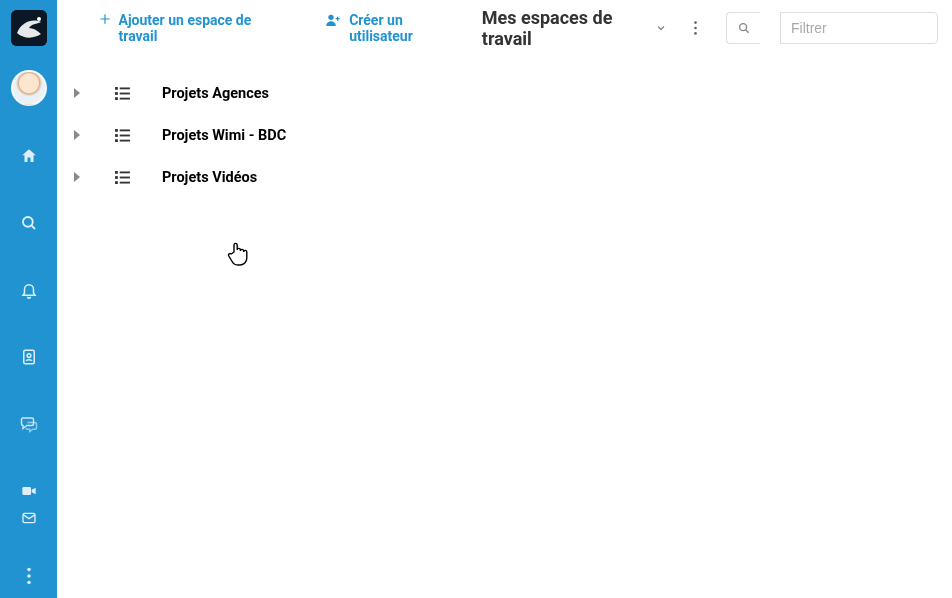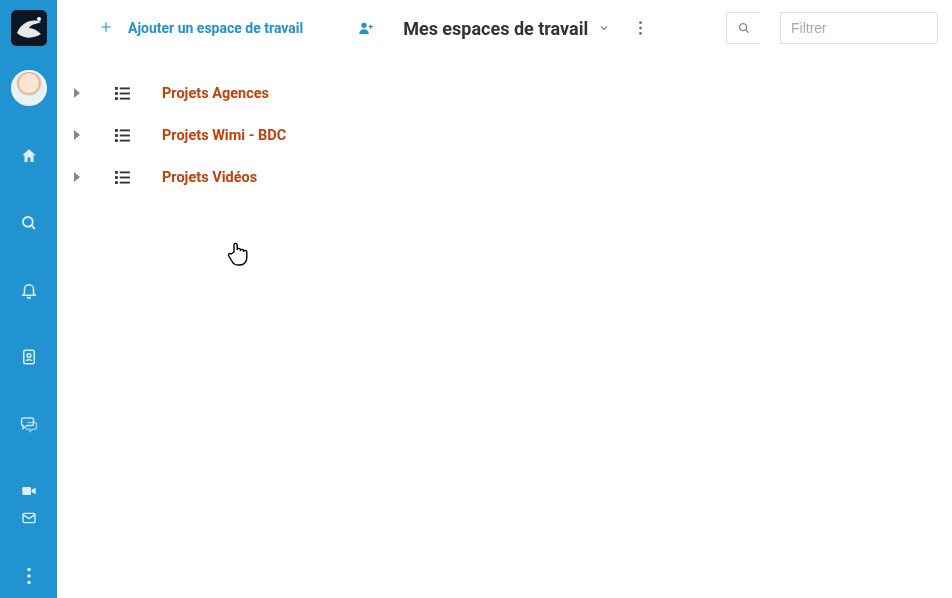--- a/index.html
+++ b/index.html
@@ -80,21 +80,21 @@
     
     .header {
       height: 56px;
       display: flex;
       align-items: center;
       padding: 0 14px;
       gap: 8px;
     }
     .hdr-action {
       display: inline-flex;
-      gap: 15px;
+      gap: 7px;
       color: #2193d1;
       font-weight: 700;
       font-size: 14px;
       cursor: pointer;
       padding: 4px 6px;
     }
     .hdr-action svg { flex-shrink: 0; }
 
     .spacer-fixed-a { width: 26px; }
     .spacer-fixed-b { width: 6px; }
@@ -156,21 +156,21 @@
     
     .content {
       padding: 16px 14px;
     }
     .tree-row {
       display:flex;
       align-items:center;
       height: 42px;
       font-weight: 700;
       font-size: 14.5px;
-      color: #c2410c;
+      color: #000000;
       cursor: pointer;
       gap: 32px;
       padding-left: 2px;
     }
     .tree-caret {
       width: 10px;
       display:flex;
       align-items:center;
       color:#888;
     }
@@ -272,20 +272,21 @@
     </div>
 
     <div class="spacer-fixed-a"></div>
 
     <div class="hdr-action">
       <svg width="18" height="16" viewBox="0 0 24 24" fill="currentColor">
         <circle cx="9" cy="8" r="4"></circle>
           <path d="M2 20c0-4 5-6 7-6s7 2 7 6v1H2z"></path>
           <path d="M18 7h2v2h2v2h-2v2h-2v-2h-2V9h2z"></path>
       </svg>
+      <span>Créer un utilisateur</span>
     </div>
 
     <div class="spacer-fixed-b"></div>
 
     <div class="hdr-dropdown">
       <span>Mes espaces de travail</span>
       <span class="chev">
         <svg width="12" height="12" viewBox="0 0 24 24" fill="none" stroke="currentColor" stroke-width="2.5">
             <path d="M6 9l6 6 6-6"></path>
           </svg>

